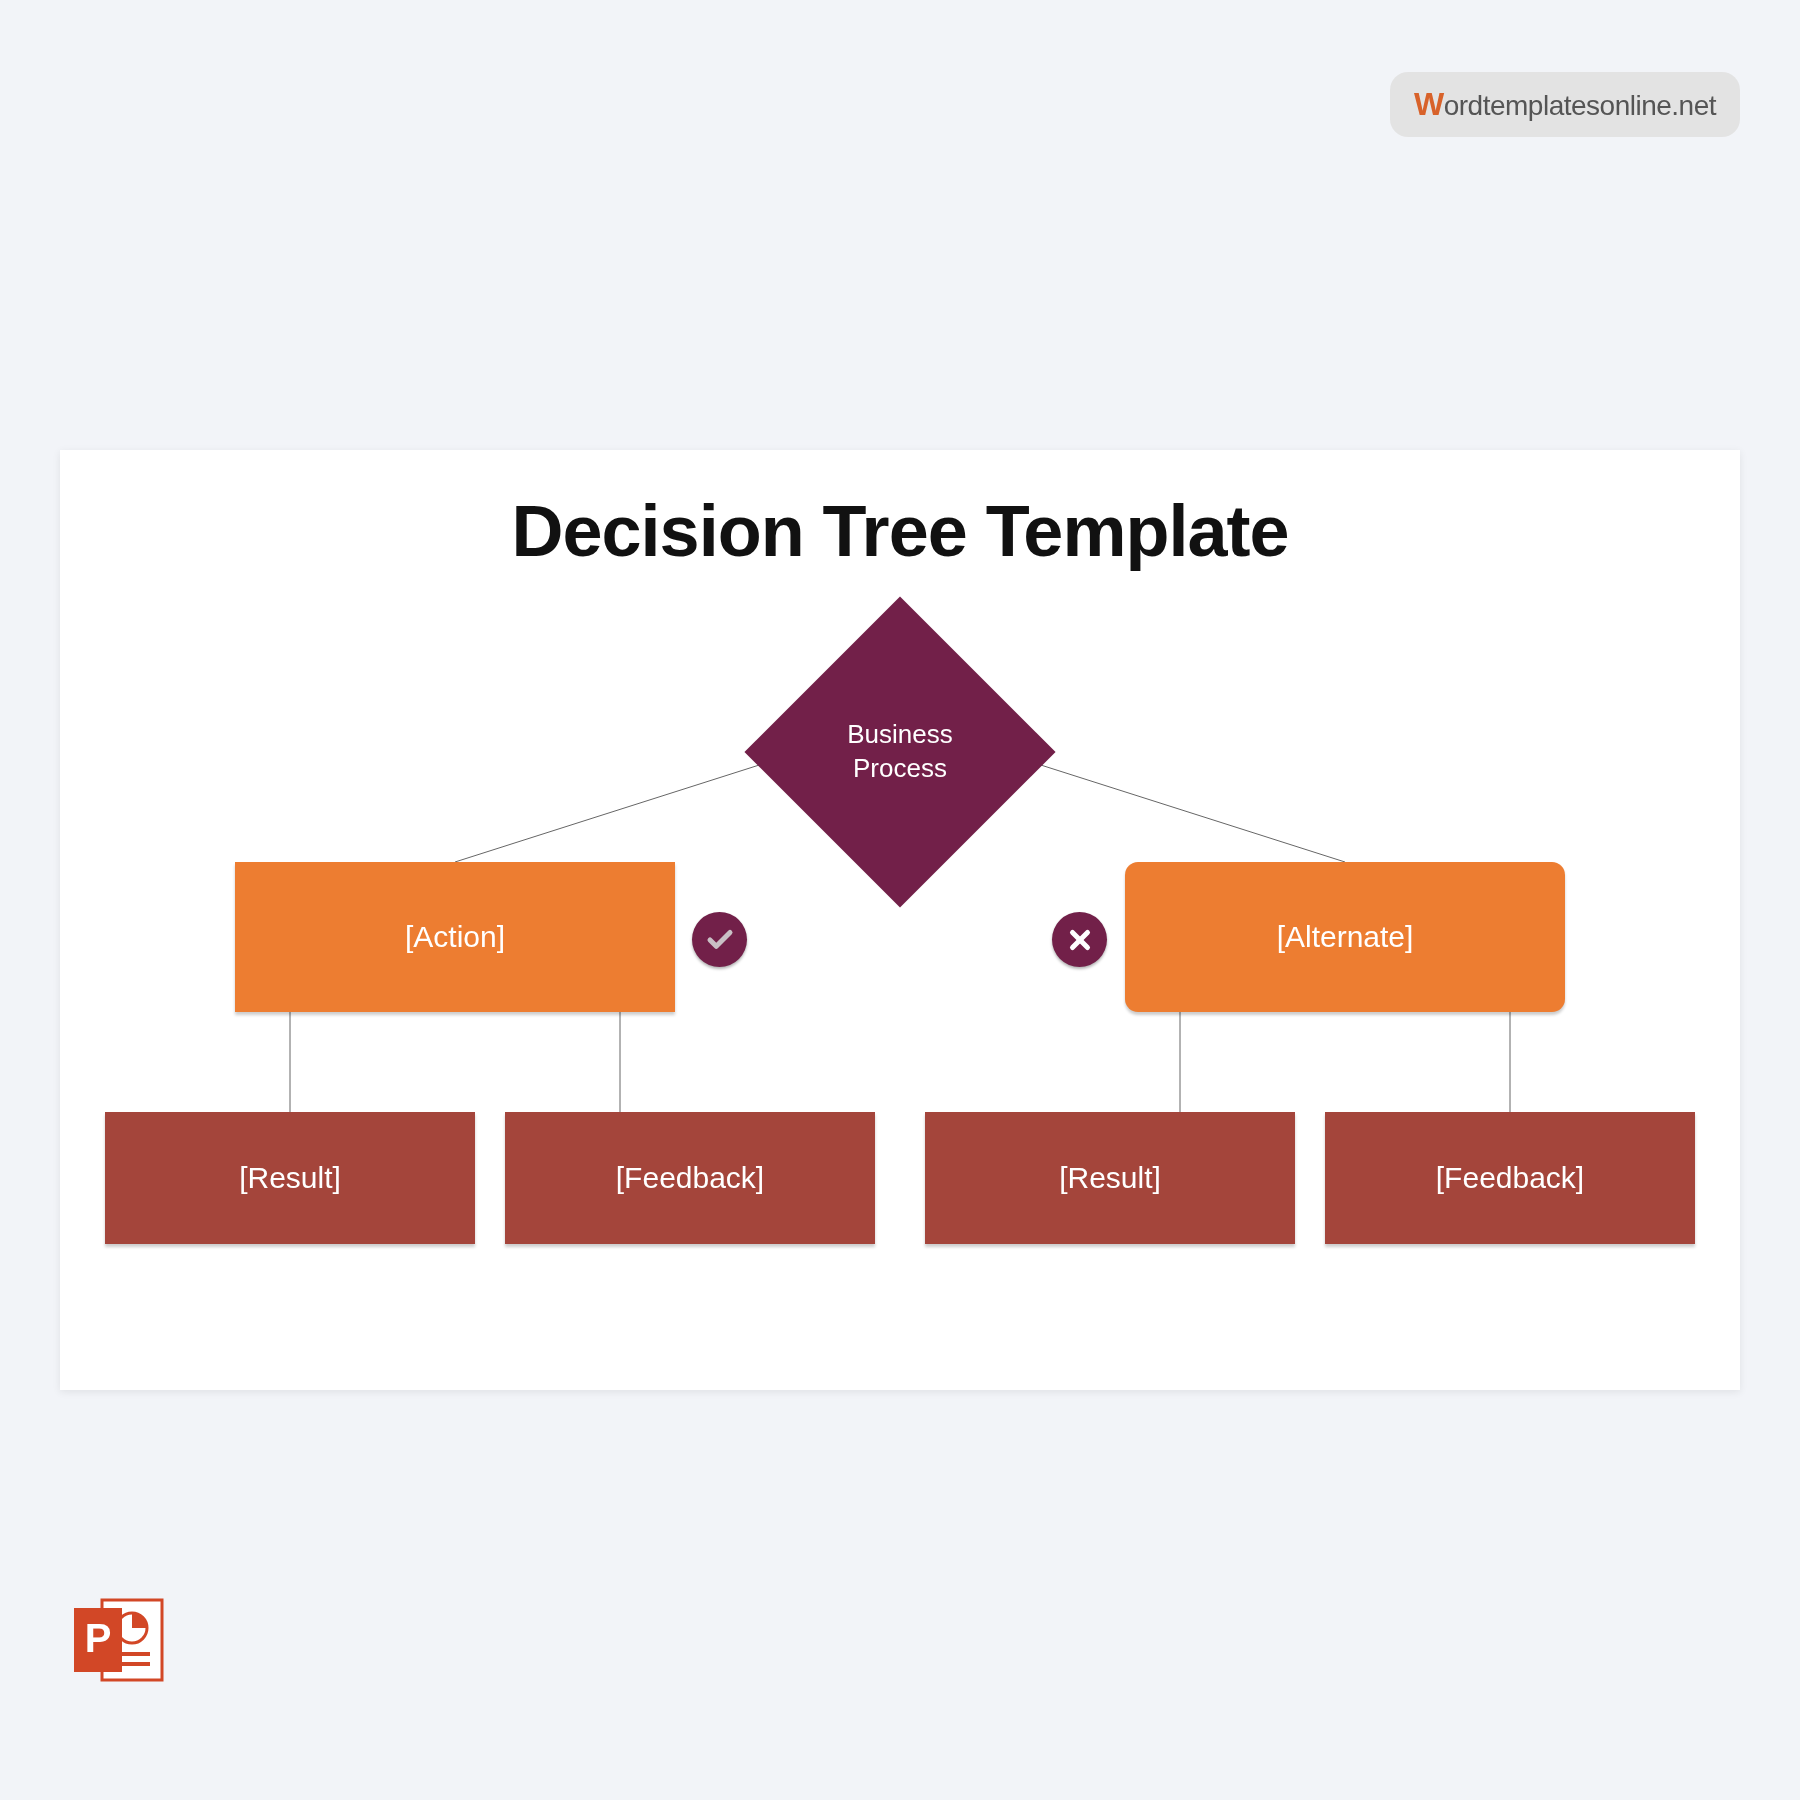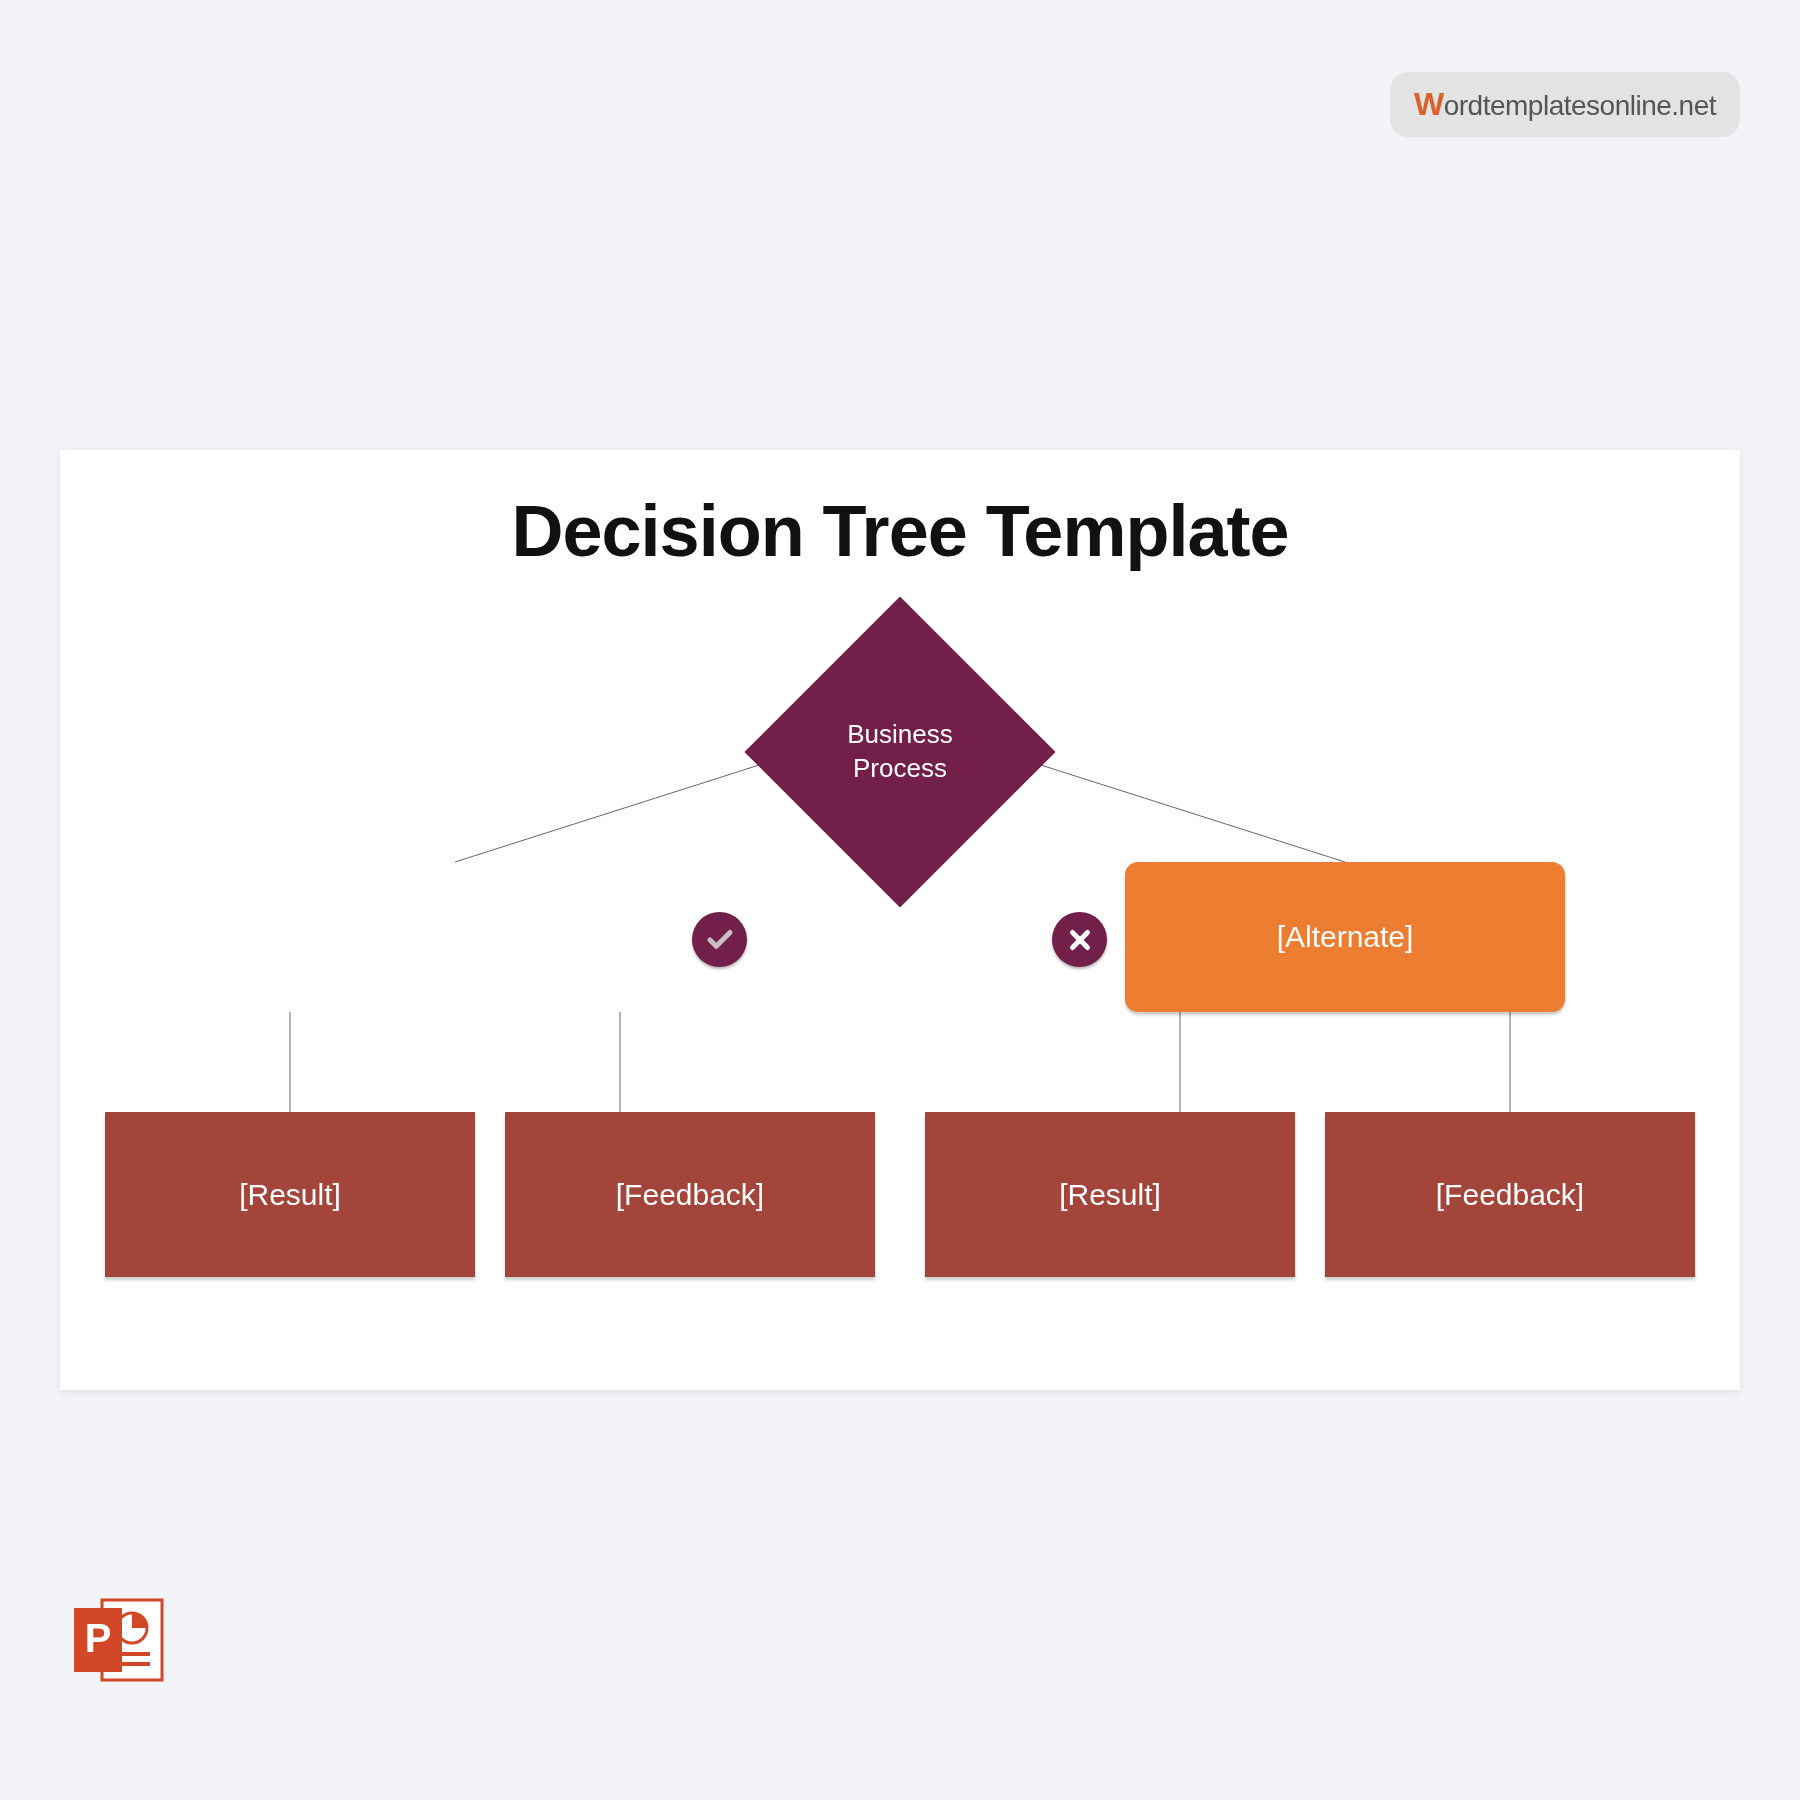--- a/index.html
+++ b/index.html
@@ -99,21 +99,21 @@
       box-shadow: 0 2px 3px rgba(0,0,0,0.3);
     }
     .badge-check { left: 632px; }
     .badge-x { left: 992px; }
     .badge svg { width: 30px; height: 30px; }
     
     .result-box {
       position: absolute;
       top: 540px;
       width: 370px;
-      height: 165px;
+      height: 132px;
       background: #a4453b;
       color: #fff;
       font-size: 30px;
       display: flex;
       align-items: center;
       justify-content: center;
       box-shadow: 0 3px 3px rgba(0,0,0,0.2);
     }
     .result-1 { left: 45px; }
     .result-2 { left: 445px; }
@@ -156,20 +156,23 @@
       <line x1="560" y1="440" x2="560" y2="540" stroke="#666" stroke-width="1"></line>
       <line x1="1120" y1="440" x2="1120" y2="540" stroke="#666" stroke-width="1"></line>
       <line x1="1450" y1="440" x2="1450" y2="540" stroke="#666" stroke-width="1"></line>
     </svg>
 
     <div class="diamond">
       <div class="diamond-text" style="white-space:pre-line;">Business
 Process</div>
     </div>
 
+    <div class="action-box action-left">
+      <span>[Action]</span>
+    </div>
     <div class="action-box action-right">
       <span>[Alternate]</span>
     </div>
 
     <div class="badge badge-check">
       <svg viewBox="0 0 24 24">
           <path d="M4 12 L9 17 L20 6" stroke="#c9c0c5" stroke-width="4" fill="none" stroke-linecap="round" stroke-linejoin="round"></path>
         </svg>
     </div>
     <div class="badge badge-x">

